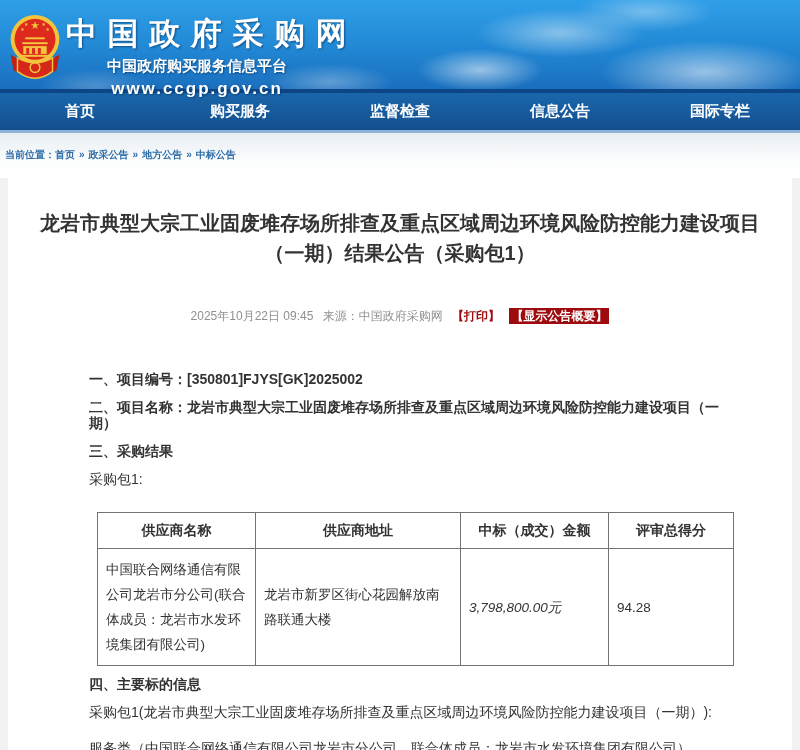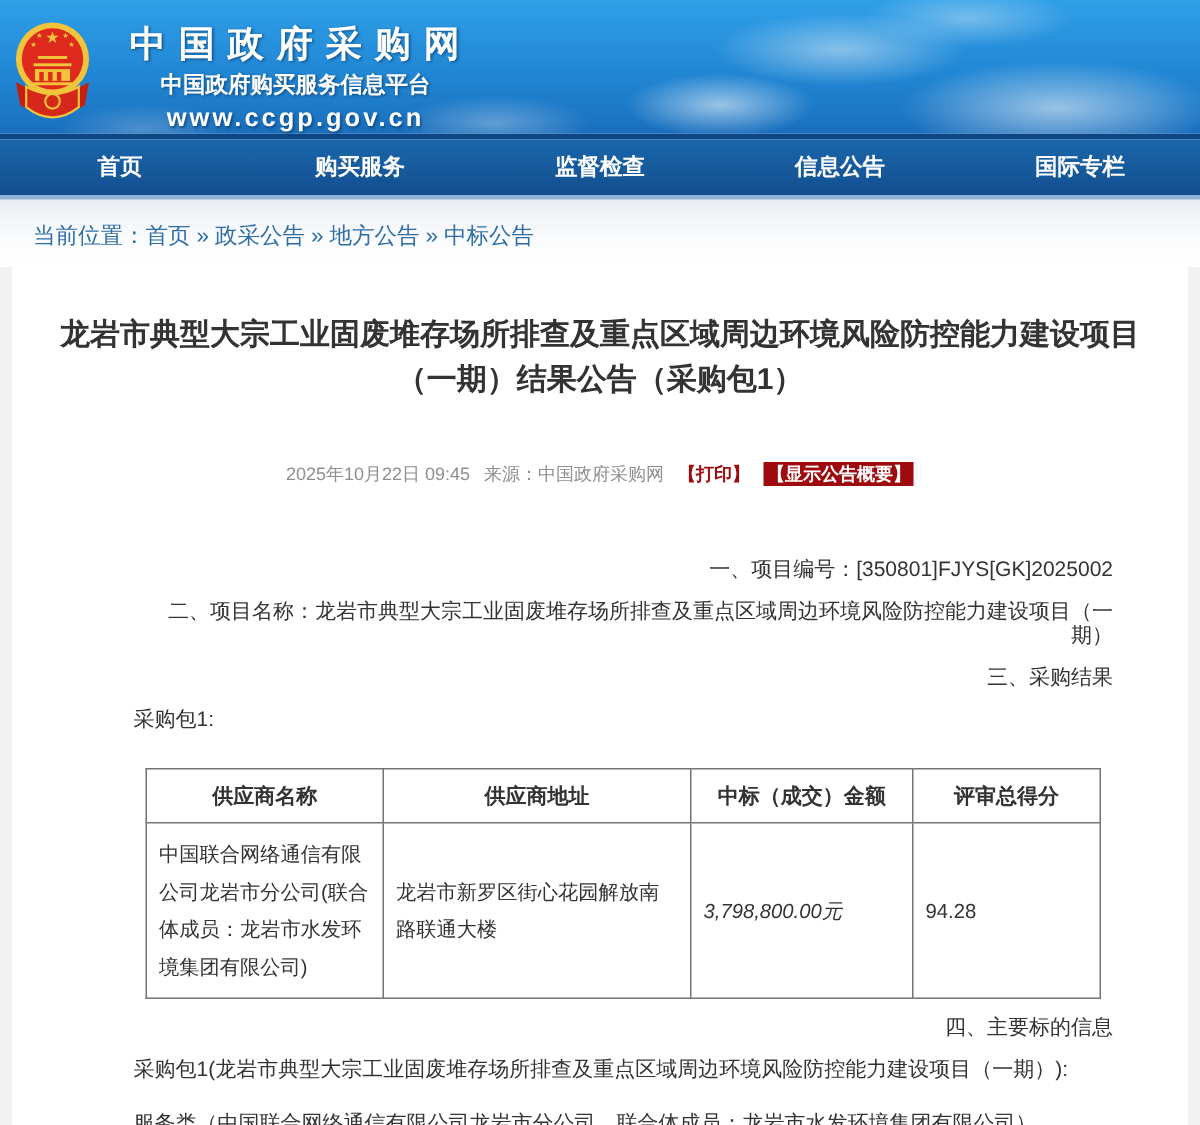--- a/index.html
+++ b/index.html
@@ -17,21 +17,21 @@
       radial-gradient(120px 35px at 560px 33px, rgba(255,255,255,.45), rgba(255,255,255,0) 70%),
       radial-gradient(150px 45px at 705px 72px, rgba(255,255,255,.55), rgba(255,255,255,0) 70%),
       radial-gradient(100px 28px at 645px 12px, rgba(255,255,255,.35), rgba(255,255,255,0) 70%),
       radial-gradient(90px 26px at 330px 82px, rgba(255,255,255,.30), rgba(255,255,255,0) 70%),
       radial-gradient(80px 24px at 95px 86px, rgba(255,255,255,.22), rgba(255,255,255,0) 70%),
       linear-gradient(180deg, #2f9fe8 0%, #2187d4 55%, #1a6fbe 100%);
   }
   .logo-wrap { position: absolute; left: 8px; top: 12px; width: 54px; height: 76px; cursor: pointer; }
   .brand { position: absolute; left: 66px; top: 13px; width: 262px; color: #fff; text-align: center; cursor: pointer; }
   .brand .t1 {
-    font-size: 24px; font-weight: bold; letter-spacing: 1px; white-space: nowrap;
+    font-size: 31px; font-weight: bold; letter-spacing: 1px; white-space: nowrap;
     text-shadow: 1px 1px 2px rgba(10,60,110,.75);
   }
   .brand .t2 {
     font-size: 15px; font-weight: bold; margin-top: 2px; white-space: nowrap;
     text-shadow: 1px 1px 2px rgba(10,60,110,.75);
   }
   .brand .t3 {
     font-size: 17px; font-weight: bold; letter-spacing: 2px; margin-top: 3px;
     text-shadow: 1px 1px 2px rgba(10,60,110,.75);
   }
@@ -42,42 +42,42 @@
     background: linear-gradient(180deg, #1a66ab 0%, #175c9f 45%, #134e8e 100%);
   }
   .nav-item {
     flex: 1; display: flex; align-items: center; justify-content: center;
     color: #fff; font-size: 15px; font-weight: bold; cursor: pointer; white-space: nowrap;
   }
   
   .crumb-band {
     height: 48px; border-top: 3px solid #8fb3d6;
     background: linear-gradient(180deg, #e9eef3 0%, #fbfcfd 60%, #ffffff 100%);
-    padding: 15px 0 0 22px; font-size: 15px; color: #2e6da8;
+    padding: 15px 0 0 5px; font-size: 10px; color: #2e6da8; font-weight: bold;
   }
   .crumb-band a { color: #2e6da8; text-decoration: none; cursor: pointer; }
   .crumb-sep { margin: 0 4px; color: #2e6da8; }
   
   .main {
     margin: 0 8px; background: #fff; height: 572px; overflow: hidden;
   }
   .art-title {
     padding-top: 30px; text-align: center; font-size: 20px; font-weight: bold;
     color: #333; line-height: 30px;
   }
   .meta { margin-top: 40px; text-align: center; font-size: 12px; color: #8f8f8f; }
   .meta .gap { display: inline-block; width: 6px; }
   .meta-print { color: #9e0b0e; cursor: pointer; font-weight: bold; }
   .meta-summary {
     color: #ffffff; background: #9e0b0e; cursor: pointer; font-weight: bold;
     padding: 1px 2px;
   }
   .body-text { margin: 46px 50px 0 81px; font-size: 14px; }
   .body-text p { line-height: 16px; margin-bottom: 12px; }
-  .body-text p.bold { font-weight: normal; text-align: right; }
+  .body-text p.bold { font-weight: bold; }
   
   table.result {
     border-collapse: collapse; margin: 25px 0 10px 8px; width: 636px;
     table-layout: fixed; font-size: 13.5px; color: #333;
   }
   table.result th, table.result td { border: 1px solid #737373; }
   table.result th {
     height: 36px; font-size: 14px; font-weight: bold; text-align: center;
     vertical-align: middle; padding: 4px;
   }

